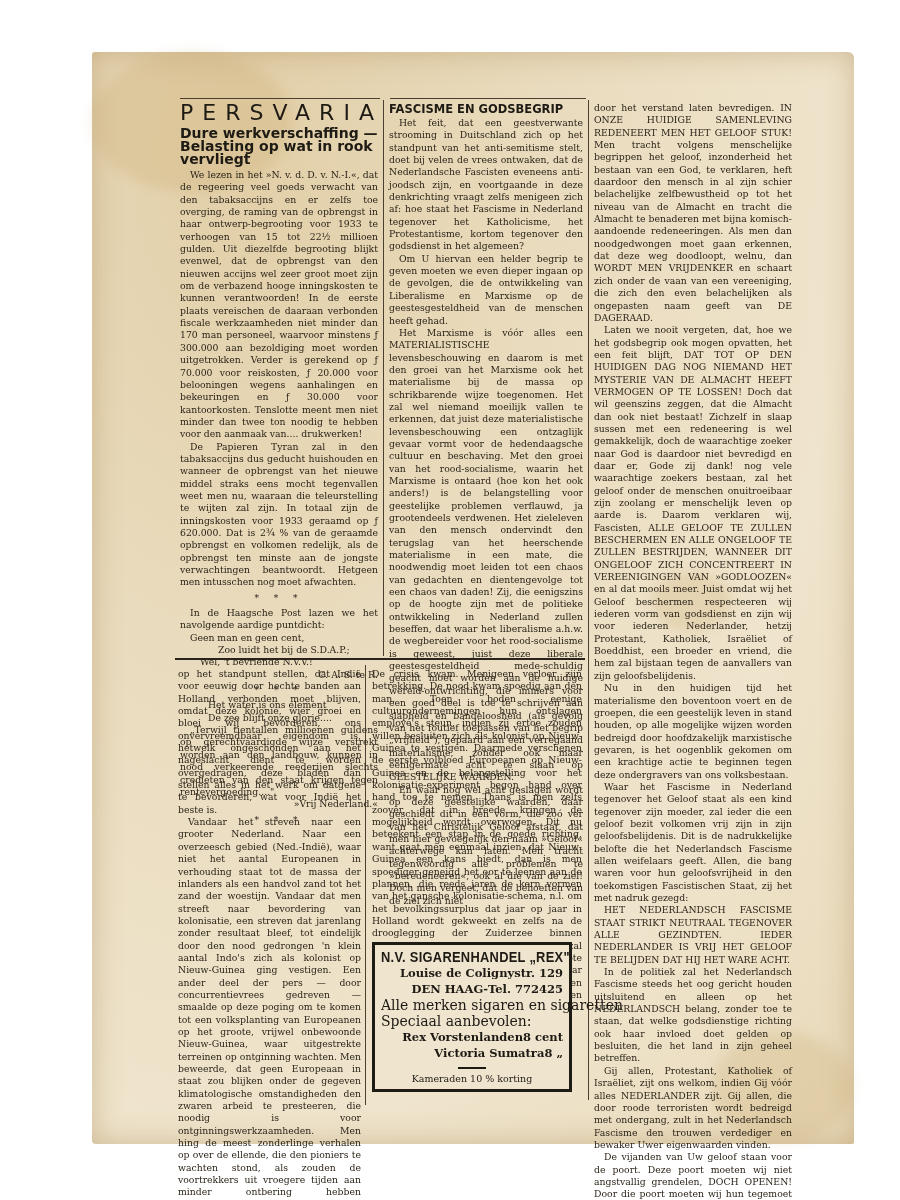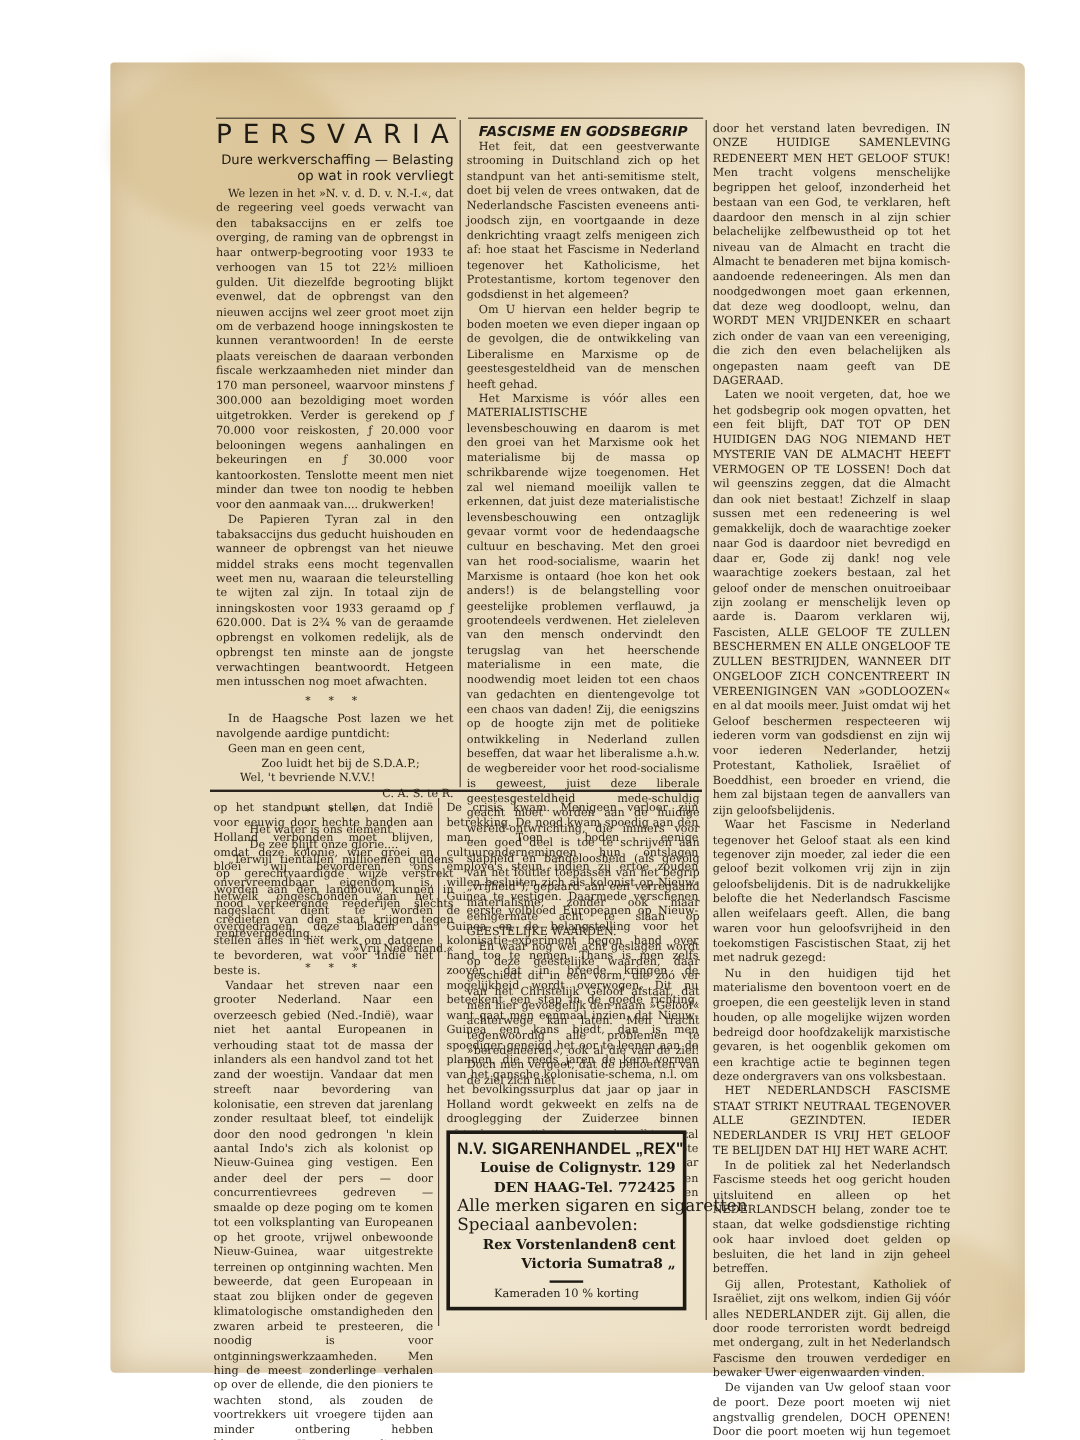--- a/index.html
+++ b/index.html
@@ -11,22 +11,22 @@
     border-radius:3px 6px 2px 4px;
   }
   .stain { position:absolute; border-radius:50%; background:rgba(190,150,80,0.18); filter:blur(6px); }
   .col { position:absolute; color:#2b2419; font-size:9.3px; line-height:12.35px; text-align:justify; }
   .col p { margin:0; text-indent:10px; }
   .col p.noindent { text-indent:0; }
   .vrule { position:absolute; width:1px; background:#4a3f30; }
   .hrule { position:absolute; height:2px; background:#2a241c; }
   .hrule-thin { position:absolute; height:1px; background:#4a3f30; }
   .masthead { font-family:"DejaVu Sans", sans-serif; font-weight:normal; font-size:22px; letter-spacing:9px; text-align:center; color:#1e1a14; margin:0 0 2px 0; line-height:24px; }
-  .subhead { font-family:"DejaVu Sans", sans-serif; font-weight:normal; font-size:11px; text-align:right; line-height:13px; color:#1e1a14; margin-bottom:3px; }
-  .secthead { font-family:"DejaVu Sans", sans-serif; font-weight:bold; font-size:11.5px; text-align:center; color:#1e1a14; margin:0 0 1px 0; line-height:14px;font-style:italic; }
+  .subhead { font-family:"DejaVu Sans", sans-serif; font-weight:bold; font-size:14px; text-align:left; line-height:13px; color:#1e1a14; margin-bottom:3px; }
+  .secthead { font-family:"DejaVu Sans", sans-serif; font-weight:bold; font-size:11.5px; color:#1e1a14; margin:0 0 1px 0; line-height:14px; }
   .stars { text-align:center; letter-spacing:6px; margin:3px 0; font-size:9px; }
   .poem { text-align:left; text-indent:0 !important; }
   .poem span { display:block; }
   .right { text-align:right; text-indent:0 !important;padding-left:44px; }
   .ad {
     position:absolute; left:372px; top:942px; width:200px; height:150px;
     border:3px solid #1e1a14; background:#efe5cf; color:#1e1a14; padding:4px 6px; box-sizing:border-box;
   }
   .ad-title { font-family:"Liberation Sans", sans-serif; font-weight:bold; font-size:14px; letter-spacing:0.3px; transform:scaleX(0.92); transform-origin:left; white-space:nowrap; }
   .ad-bold { font-family:"DejaVu Serif", serif; font-weight:bold; font-size:11.5px; line-height:16px; white-space:nowrap; display:flex; justify-content:flex-end; }
@@ -70,30 +70,30 @@
     <span style="padding-left:28px">De zee blijft onze glorie....</span>
   </p>
   <p>„Terwijl tientallen millioenen guldens op gerechtvaardigde wijze verstrekt worden aan den landbouw, kunnen in nood verkeerende reederijen slechts credieten van den staat krijgen tegen rentevergoeding...."</p>
   <p class="right">»Vrij Nederland.«</p>
   <div class="stars">* * *</div>
 </div>
 
 <div class="col" style="left:389px;top:102px;width:194px;">
   <div class="secthead">FASCISME EN GODSBEGRIP</div>
   <p>Het feit, dat een geestverwante strooming in Duitschland zich op het standpunt van het anti-semitisme stelt, doet bij velen de vrees ontwaken, dat de Nederlandsche Fascisten eveneens anti-joodsch zijn, en voortgaande in deze denkrichting vraagt zelfs menigeen zich af: hoe staat het Fascisme in Nederland tegenover het Katholicisme, het Protestantisme, kortom tegenover den godsdienst in het algemeen?</p>
-  <p>Om U hiervan een helder begrip te boden moeten we even dieper ingaan op de gevolgen, die de ontwikkeling van Liberalisme en Marxisme op de geestesgesteldheid van de menschen heeft gehad.</p>
+  <p>Om U hiervan een helder begrip te geven moeten we even dieper ingaan op de gevolgen, die de ontwikkeling van Liberalisme en Marxisme op de geestesgesteldheid van de menschen heeft gehad.</p>
   <p>Het Marxisme is vóór alles een MATERIALISTISCHE levensbeschouwing en daarom is met den groei van het Marxisme ook het materialisme bij de massa op schrikbarende wijze toegenomen. Het zal wel niemand moeilijk vallen te erkennen, dat juist deze materialistische levensbeschouwing een ontzaglijk gevaar vormt voor de hedendaagsche cultuur en beschaving. Met den groei van het rood-socialisme, waarin het Marxisme is ontaard (hoe kon het ook anders!) is de belangstelling voor geestelijke problemen verflauwd, ja grootendeels verdwenen. Het zieleleven van den mensch ondervindt den terugslag van het heerschende materialisme in een mate, die noodwendig moet leiden tot een chaos van gedachten en dientengevolge tot een chaos van daden! Zij, die eenigszins op de hoogte zijn met de politieke ontwikkeling in Nederland zullen beseffen, dat waar het liberalisme a.h.w. de wegbereider voor het rood-socialisme is geweest, juist deze liberale geestesgesteldheid mede-schuldig geacht moet worden aan de huidige wereld-ontwrichting, die immers voor een goed deel is toe te schrijven aan slapheid en bandeloosheid (als gevolg van het foutief toepassen van het begrip „vrijheid"), gepaard aan een verregaand materialisme, zonder ook maar eenigermate acht te slaan op GEESTELIJKE WAARDEN.</p>
   <p>En waar nog wel acht geslagen wordt op deze geestelijke waarden, daar geschiedt dit in een vorm, die zóó ver van het Christelijk Geloof afstaat, dat men hier gevoegelijk den naam »Geloof« achterwege kan laten. Men tracht tegenwoordig alle problemen te »beredeneeren«, ook al die van de ziel! Doch men vergeet, dat de behoeften van de ziel zich niet</p>
 </div>
 
 <div class="col" style="left:594px;top:102px;width:198px;">
   <p class="noindent">door het verstand laten bevredigen. IN ONZE HUIDIGE SAMENLEVING REDENEERT MEN HET GELOOF STUK! Men tracht volgens menschelijke begrippen het geloof, inzonderheid het bestaan van een God, te verklaren, heft daardoor den mensch in al zijn schier belachelijke zelfbewustheid op tot het niveau van de Almacht en tracht die Almacht te benaderen met bijna komisch-aandoende redeneeringen. Als men dan noodgedwongen moet gaan erkennen, dat deze weg doodloopt, welnu, dan WORDT MEN VRIJDENKER en schaart zich onder de vaan van een vereeniging, die zich den even belachelijken als ongepasten naam geeft van DE DAGERAAD.</p>
   <p>Laten we nooit vergeten, dat, hoe we het godsbegrip ook mogen opvatten, het een feit blijft, DAT TOT OP DEN HUIDIGEN DAG NOG NIEMAND HET MYSTERIE VAN DE ALMACHT HEEFT VERMOGEN OP TE LOSSEN! Doch dat wil geenszins zeggen, dat die Almacht dan ook niet bestaat! Zichzelf in slaap sussen met een redeneering is wel gemakkelijk, doch de waarachtige zoeker naar God is daardoor niet bevredigd en daar er, Gode zij dank! nog vele waarachtige zoekers bestaan, zal het geloof onder de menschen onuitroeibaar zijn zoolang er menschelijk leven op aarde is. Daarom verklaren wij, Fascisten, ALLE GELOOF TE ZULLEN BESCHERMEN EN ALLE ONGELOOF TE ZULLEN BESTRIJDEN, WANNEER DIT ONGELOOF ZICH CONCENTREERT IN VEREENIGINGEN VAN »GODLOOZEN« en al dat mooils meer. Juist omdat wij het Geloof beschermen respecteeren wij iederen vorm van godsdienst en zijn wij voor iederen Nederlander, hetzij Protestant, Katholiek, Israëliet of Boeddhist, een broeder en vriend, die hem zal bijstaan tegen de aanvallers van zijn geloofsbelijdenis.</p>
+  <p>Nu in den huidigen tijd het materialisme den boventoon voert en de groepen, die een geestelijk leven in stand houden, op alle mogelijke wijzen worden bedreigd door hoofdzakelijk marxistische gevaren, is het oogenblik gekomen om een krachtige actie te beginnen tegen deze ondergravers van ons volksbestaan.</p>
   <p>Waar het Fascisme in Nederland tegenover het Geloof staat als een kind tegenover zijn moeder, zal ieder die een geloof bezit volkomen vrij zijn in zijn geloofsbelijdenis. Dit is de nadrukkelijke belofte die het Nederlandsch Fascisme allen weifelaars geeft. Allen, die bang waren voor hun geloofsvrijheid in den toekomstigen Fascistischen Staat, zij het met nadruk gezegd:</p>
-  <p>Nu in den huidigen tijd het materialisme den boventoon voert en de groepen, die een geestelijk leven in stand houden, op alle mogelijke wijzen worden bedreigd door hoofdzakelijk marxistische gevaren, is het oogenblik gekomen om een krachtige actie te beginnen tegen deze ondergravers van ons volksbestaan.</p>
   <p>HET NEDERLANDSCH FASCISME STAAT STRIKT NEUTRAAL TEGENOVER ALLE GEZINDTEN. IEDER NEDERLANDER IS VRIJ HET GELOOF TE BELIJDEN DAT HIJ HET WARE ACHT.</p>
   <p>In de politiek zal het Nederlandsch Fascisme steeds het oog gericht houden uitsluitend en alleen op het NEDERLANDSCH belang, zonder toe te staan, dat welke godsdienstige richting ook haar invloed doet gelden op besluiten, die het land in zijn geheel betreffen.</p>
   <p>Gij allen, Protestant, Katholiek of Israëliet, zijt ons welkom, indien Gij vóór alles NEDERLANDER zijt. Gij allen, die door roode terroristen wordt bedreigd met ondergang, zult in het Nederlandsch Fascisme den trouwen verdediger en bewaker Uwer eigenwaarden vinden.</p>
   <p>De vijanden van Uw geloof staan voor de poort. Deze poort moeten wij niet angstvallig grendelen, DOCH OPENEN! Door die poort moeten wij hun tegemoet treden, onbevreesd en vastberaden. Gewapend met een onwrikbaar geloof in onze kracht kunnen we deze vijanden overwinnen. In een aaneengesloten gelid — Protestant, Katholiek en Israëliet schouder aan schouder — onder de Oranje-zwarte Vaan tegen het roode »godloozen« leger! Dat is het Fascistisch Parool!</p>
 
 </div>
 
 <div class="col" style="left:178px;top:668px;width:183px;">
   <p class="noindent">op het standpunt stellen, dat Indië voor eeuwig door hechte banden aan Holland verbonden moet blijven, omdat deze kolonie, wier groei en bloei wij bevorderen, ons onvervreemdbaar eigendom is, hetwelk ongeschonden aan het nageslacht dient te worden overgedragen, deze bladen dan stellen alles in het werk om datgene te bevorderen, wat voor Indië het beste is.</p>
   <p>Vandaar het streven naar een grooter Nederland. Naar een overzeesch gebied (Ned.-Indië), waar niet het aantal Europeanen in verhouding staat tot de massa der inlanders als een handvol zand tot het zand der woestijn. Vandaar dat men streeft naar bevordering van kolonisatie, een streven dat jarenlang zonder resultaat bleef, tot eindelijk door den nood gedrongen 'n klein aantal Indo's zich als kolonist op Nieuw-Guinea ging vestigen. Een ander deel der pers — door concurrentievrees gedreven — smaalde op deze poging om te komen tot een volksplanting van Europeanen op het groote, vrijwel onbewoonde Nieuw-Guinea, waar uitgestrekte terreinen op ontginning wachten. Men beweerde, dat geen Europeaan in staat zou blijken onder de gegeven klimatologische omstandigheden den zwaren arbeid te presteeren, die noodig is voor ontginningswerkzaamheden. Men hing de meest zonderlinge verhalen op over de ellende, die den pioniers te wachten stond, als zouden de voortrekkers uit vroegere tijden aan minder ontbering hebben blootgestaan. Kortom, men liet niets onbenut hetwelk ertoe bij kon dragen de kolonisatie-plannen in de kiem te smoren. Het is den heeren niet gelukt. Ondanks hun geschrijf breidde het aantal kolonisten zich uit, zij het dan ook zeer langzaam. Ook werd deze groep voortrekkers nog slechts gevormd door Indo's. Geen volbloed Europeaan waagde zich voorloopig aan het experiment. Doch de tijden veranderden en daarmede de omstandigheden.</p>

